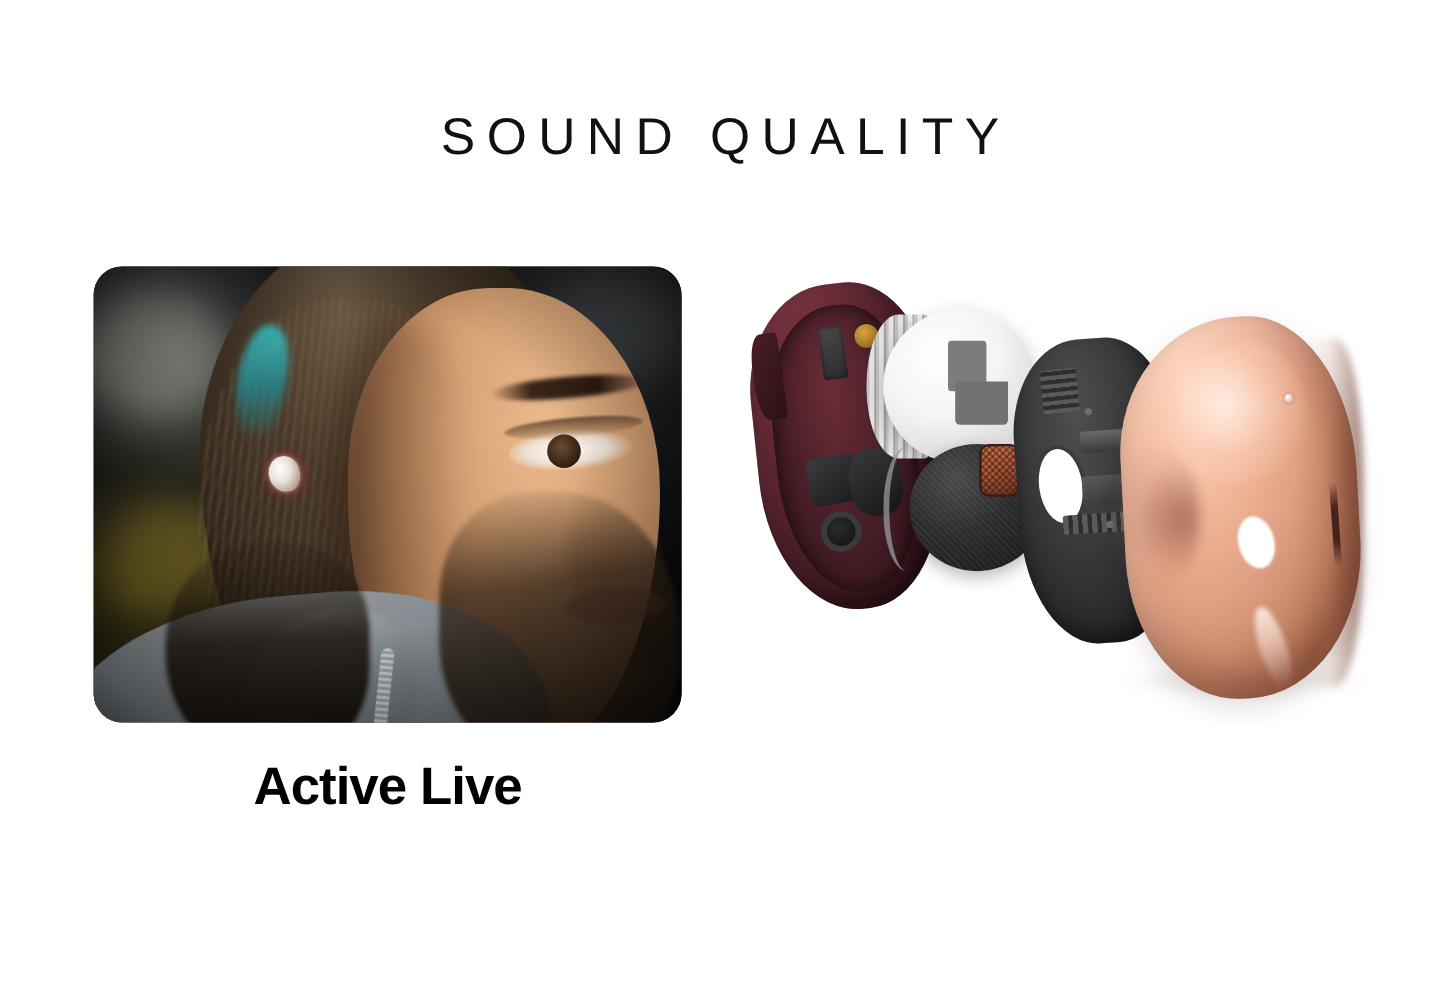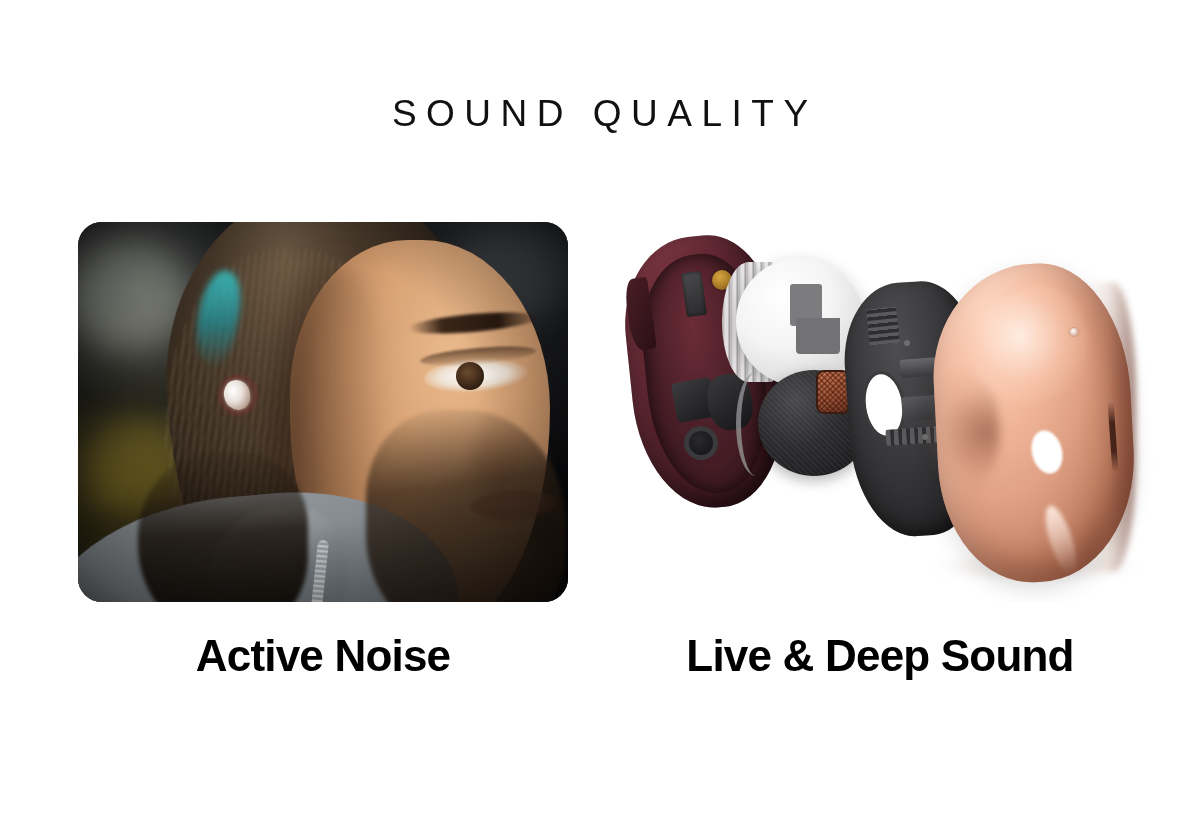--- a/index.html
+++ b/index.html
@@ -24,21 +24,21 @@
     background: #ffffff;
   }
 
   
   .section-title {
     position: absolute;
     top: 92px;
     left: 0;
     width: 1200px;
     text-align: center;
-    font-size: 37px;
+    font-size: 43px;
     font-weight: 300;
     letter-spacing: 9.5px;
     color: #111111;
     line-height: 44px;
     text-indent: 9.5px;
     font-family: "Liberation Sans", sans-serif;
   }
 
   
   .features {
@@ -584,21 +584,21 @@
         <div class="hoodie"></div>
         <div class="hoodie-fold"></div>
         <div class="drawstring"></div>
 
         <div class="hair-front"></div>
         <div class="hair-front-2"></div>
         <div class="photo-vignette"></div>
       </div>
 
       <div class="caption">
-        <div>Active Noise</div>
+        <div>Active Live</div>
       </div>
     </div>
 
     <div class="feature feature-right">
 
       <div class="media-right">
         <div class="prod prod-shadow"></div>
 
         <div class="prod shell-maroon"></div>
         <div class="prod shell-maroon-inner"></div>
@@ -631,19 +631,16 @@
         <div class="prod rose"></div>
         <div class="prod rose-waist"></div>
         <div class="prod rose-edge-dark"></div>
         <div class="prod rose-hl-1"></div>
         <div class="prod rose-hl-2"></div>
         <div class="prod rose-hl-3"></div>
         <div class="prod rose-mic"></div>
         <div class="prod rose-vent"></div>
       </div>
 
-      <div class="caption">
-        <div>Live &amp; Deep Sound</div>
-      </div>
     </div>
 
   </div>
 </div>
 
 </body></html>

